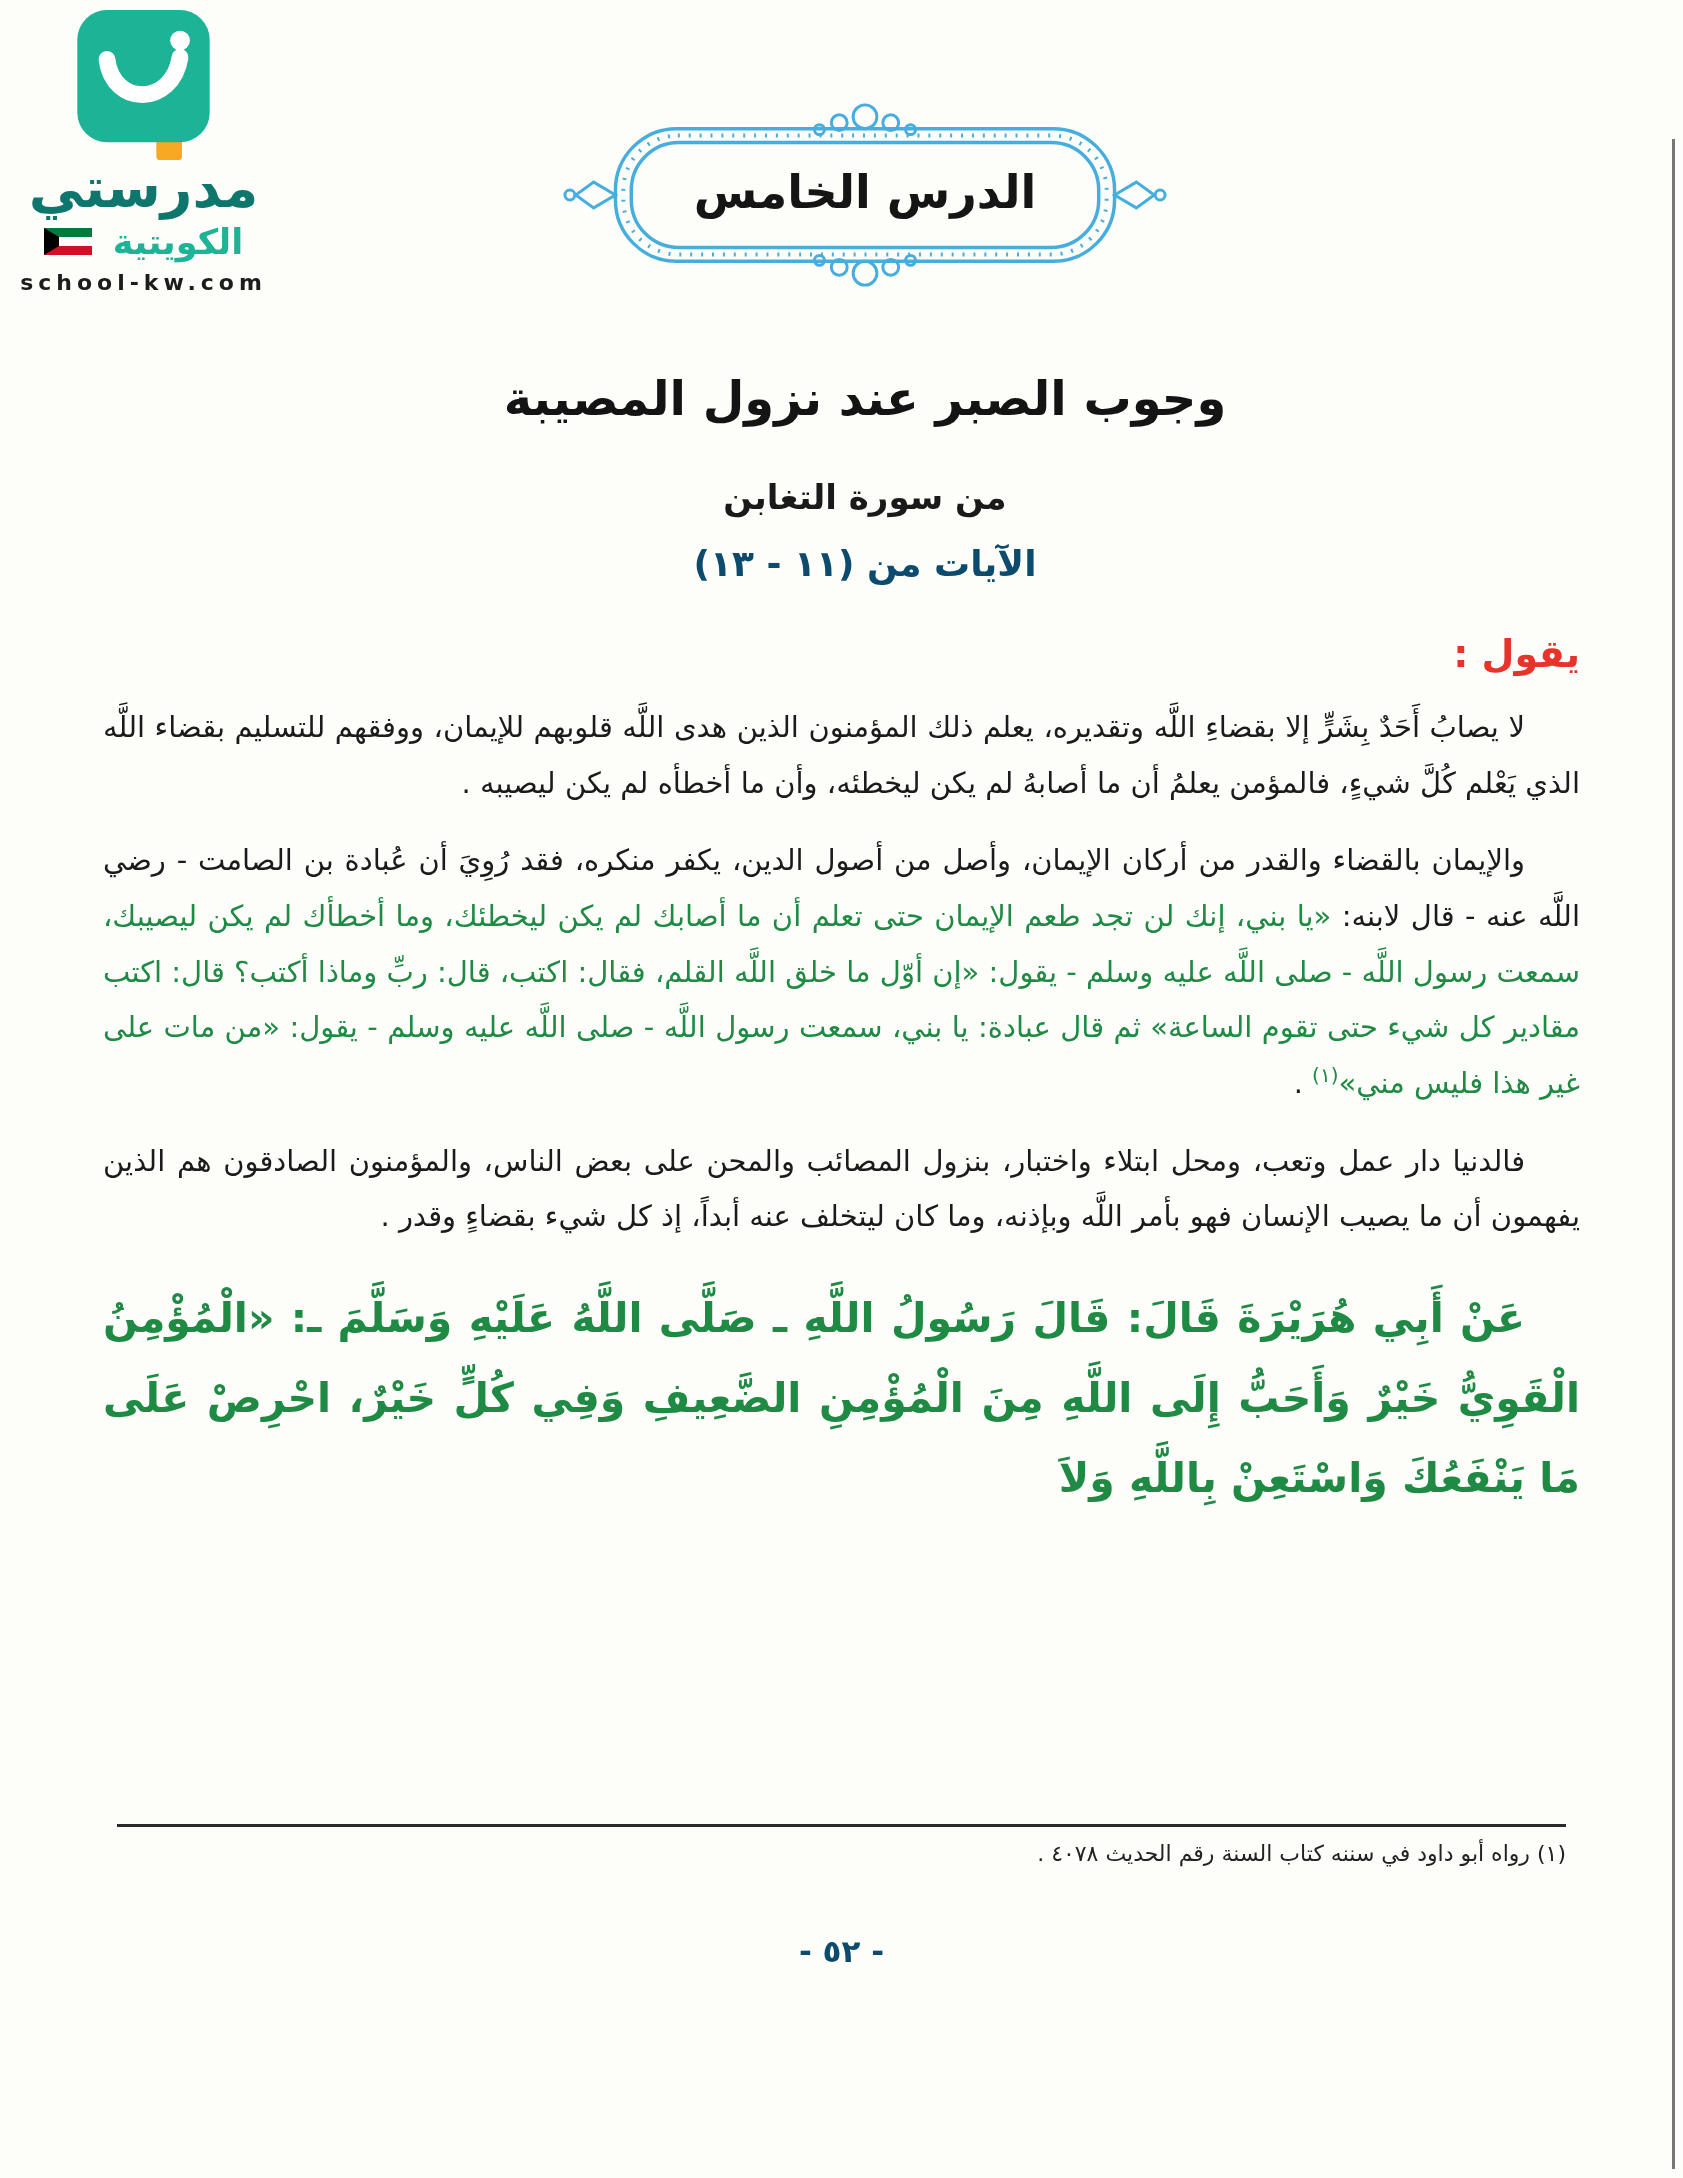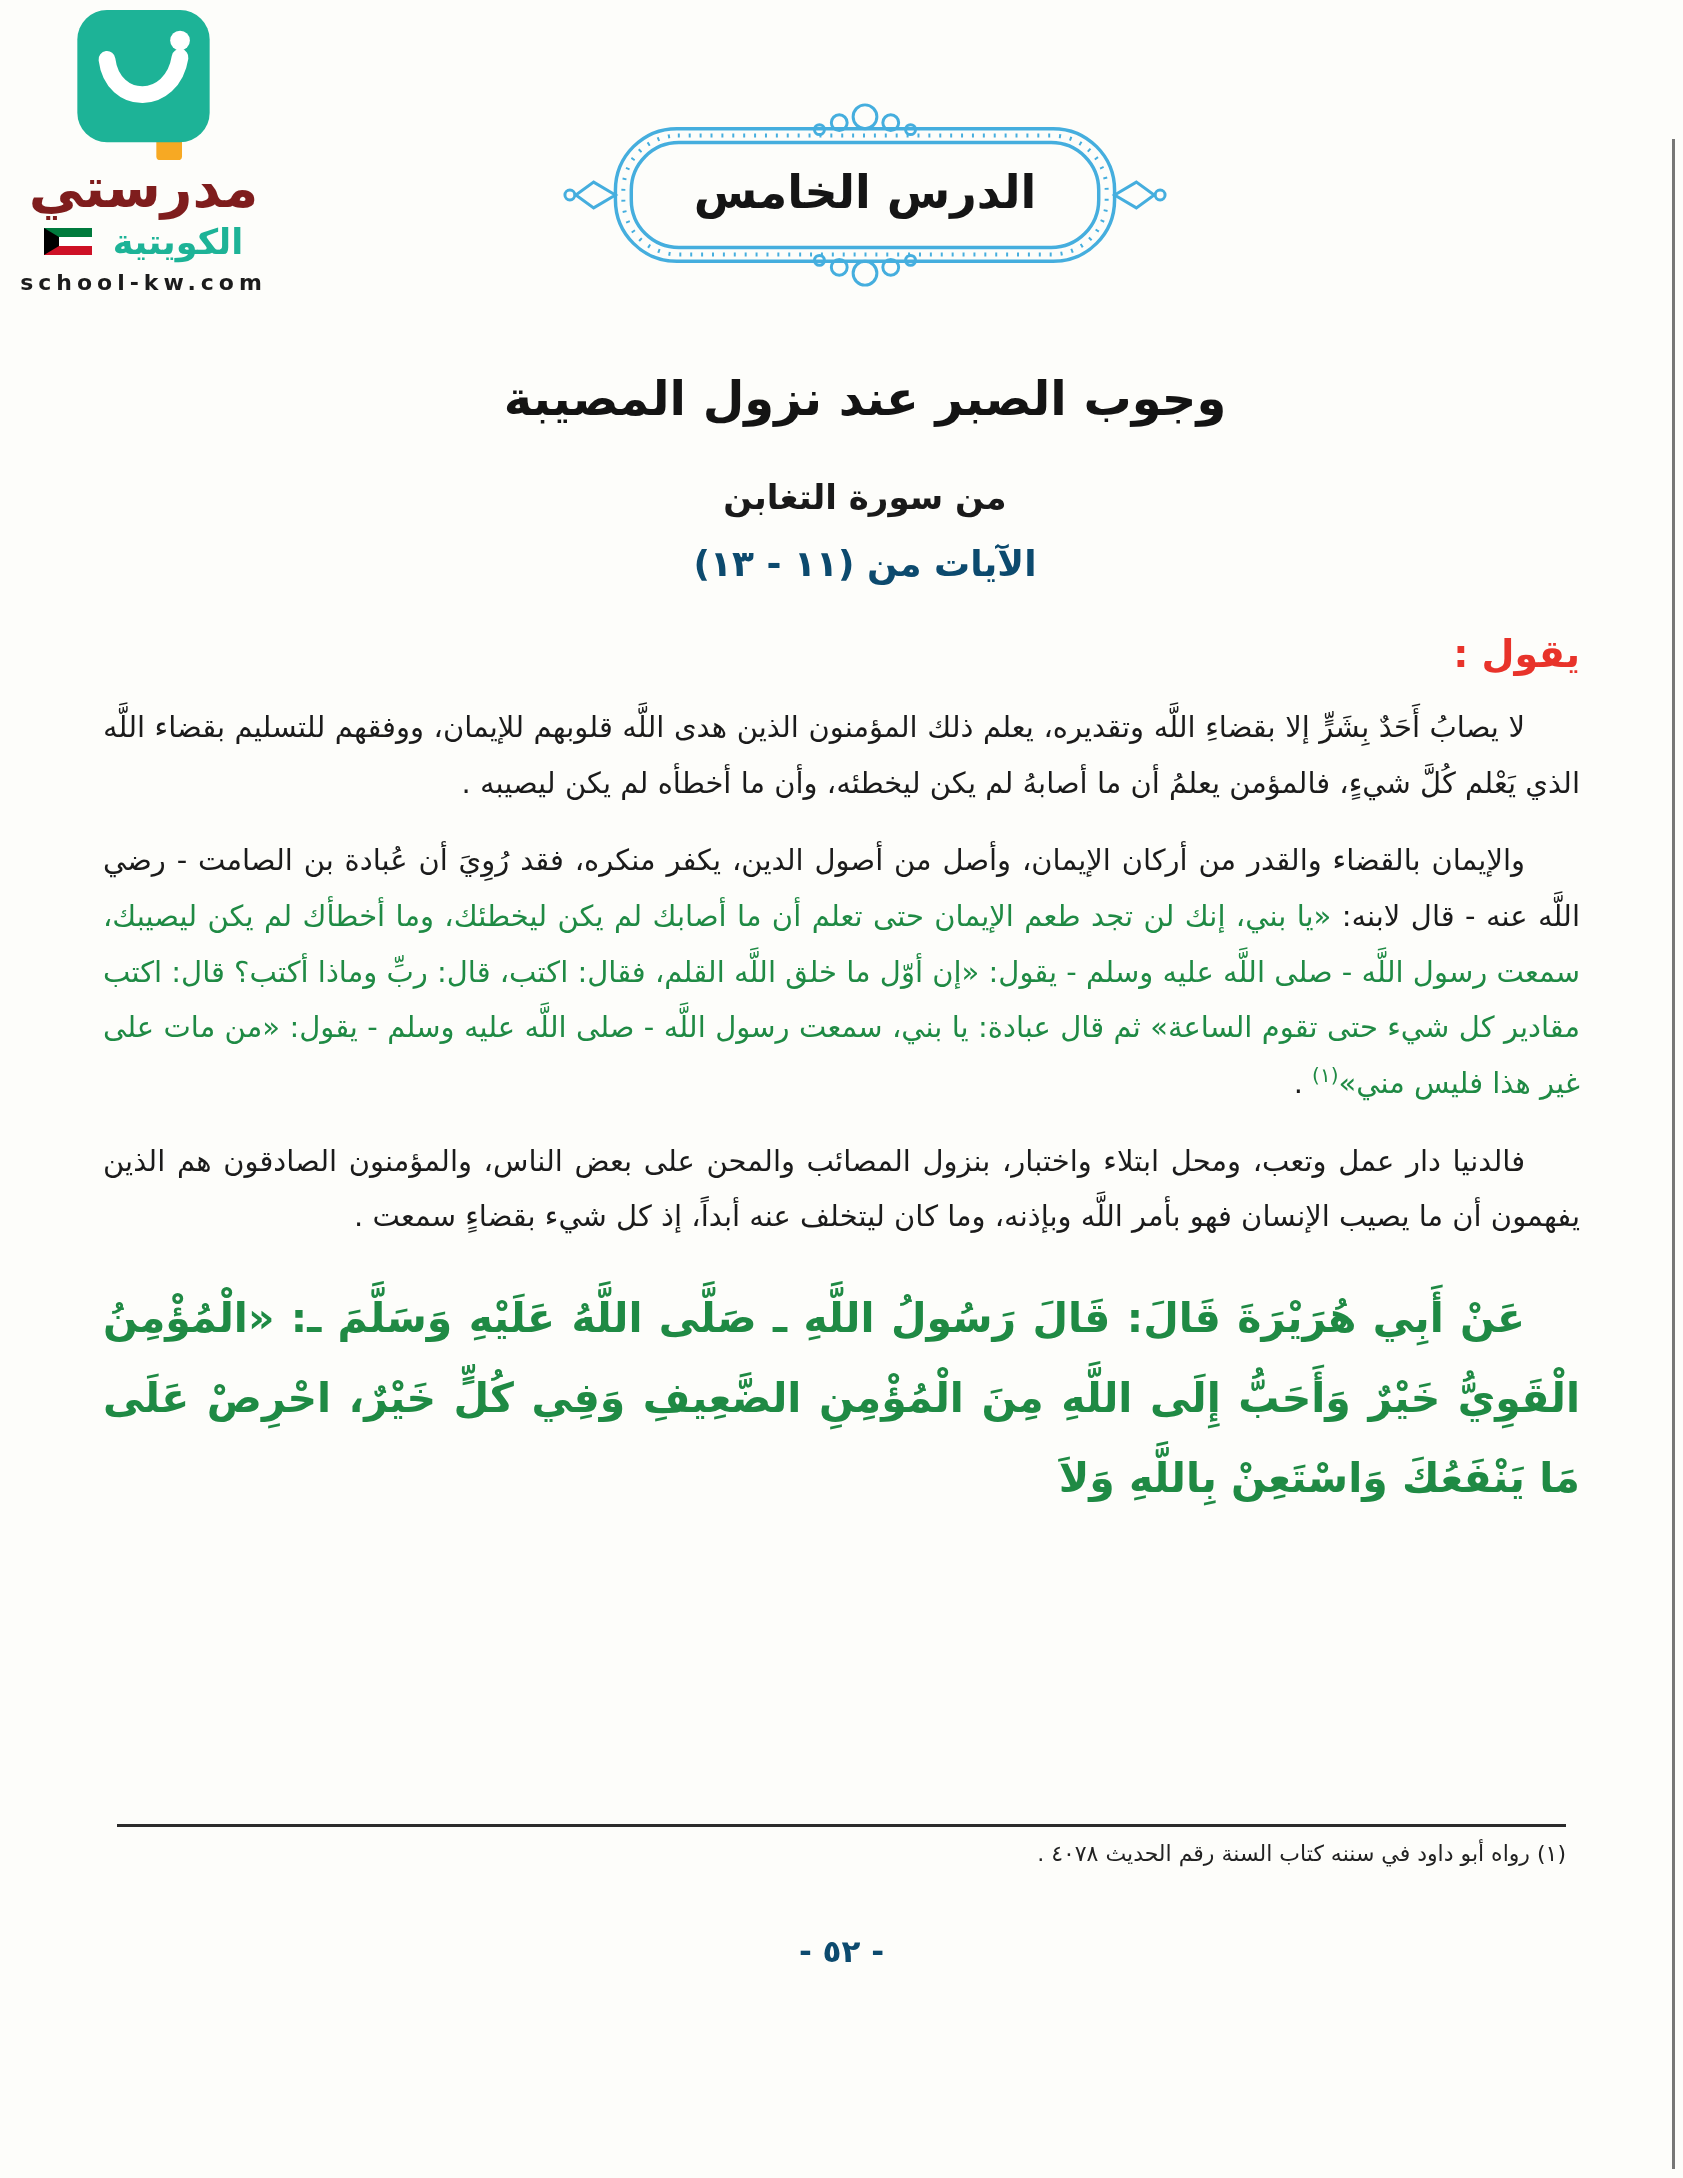--- a/index.html
+++ b/index.html
@@ -19,21 +19,21 @@
     background:#4a4a4a; opacity:.75;
   }
 
   
   .logo-block {
     position:absolute; top:8px; left:15px; width:257px;
     text-align:center;
   }
   .logo-icon { width:149px; height:158px; margin:0 auto; }
   .brand-name {
-    color:#7f1d1d; font-size:55px; font-weight:bold; line-height:1.05;
+    color:#0f766e; font-size:55px; font-weight:bold; line-height:1.05;
     margin-top:-6px;
   }
   .brand-sub-row {
     display:flex; align-items:center; justify-content:center; gap:21px;
     margin-top:4px;
   }
   .brand-sub { color:#1db397; font-size:35px; font-weight:bold; }
   .flag { display:inline-block; line-height:0; }
   .website {
     margin-top:8px; color:#1c1c1c; font-size:22px; font-weight:bold;
@@ -147,21 +147,21 @@
     <div class="ayat" dir="rtl">الآيات من (١١ - ١٣)</div>
   </div>
 
   <div class="content" dir="rtl">
     <h2 class="intro-heading">يقول :</h2>
 
     <p class="para">لا يصابُ أَحَدٌ بِشَرٍّ إلا بقضاءِ اللَّه وتقديره، يعلم ذلك المؤمنون الذين هدى اللَّه قلوبهم للإيمان، ووفقهم للتسليم بقضاء اللَّه الذي يَعْلم كُلَّ شيءٍ، فالمؤمن يعلمُ أن ما أصابهُ لم يكن ليخطئه، وأن ما أخطأه لم يكن ليصيبه .</p>
 
     <p class="para"><span>والإيمان بالقضاء والقدر من أركان الإيمان، وأصل من أصول الدين، يكفر منكره، فقد رُوِيَ أن عُبادة بن الصامت - رضي اللَّه عنه - قال لابنه: </span><span class="green">«يا بني، إنك لن تجد طعم الإيمان حتى تعلم أن ما أصابك لم يكن ليخطئك، وما أخطأك لم يكن ليصيبك، سمعت رسول اللَّه - صلى اللَّه عليه وسلم - يقول: «إن أوّل ما خلق اللَّه القلم، فقال: اكتب، قال: ربِّ وماذا أكتب؟ قال: اكتب مقادير كل شيء حتى تقوم الساعة» ثم قال عبادة: يا بني، سمعت رسول اللَّه - صلى اللَّه عليه وسلم - يقول: «من مات على غير هذا فليس مني»</span><sup class="fn-marker">(١)</sup><span> .</span></p>
 
-    <p class="para">فالدنيا دار عمل وتعب، ومحل ابتلاء واختبار، بنزول المصائب والمحن على بعض الناس، والمؤمنون الصادقون هم الذين يفهمون أن ما يصيب الإنسان فهو بأمر اللَّه وبإذنه، وما كان ليتخلف عنه أبداً، إذ كل شيء بقضاءٍ سمعت .</p>
+    <p class="para">فالدنيا دار عمل وتعب، ومحل ابتلاء واختبار، بنزول المصائب والمحن على بعض الناس، والمؤمنون الصادقون هم الذين يفهمون أن ما يصيب الإنسان فهو بأمر اللَّه وبإذنه، وما كان ليتخلف عنه أبداً، إذ كل شيء بقضاءٍ وقدر .</p>
 
     <p class="para hadith">عَنْ أَبِي هُرَيْرَةَ قَالَ: قَالَ رَسُولُ اللَّهِ ـ صَلَّى اللَّهُ عَلَيْهِ وَسَلَّمَ ـ: «الْمُؤْمِنُ الْقَوِيُّ خَيْرٌ وَأَحَبُّ إِلَى اللَّهِ مِنَ الْمُؤْمِنِ الضَّعِيفِ وَفِي كُلٍّ خَيْرٌ، احْرِصْ عَلَى مَا يَنْفَعُكَ وَاسْتَعِنْ بِاللَّهِ وَلاَ</p>
   </div>
 
   <div class="footnote-area">
     <div class="footnote-rule"></div>
     <div class="footnote-text">(١)  رواه أبو داود في سننه كتاب السنة رقم الحديث ٤٠٧٨ .</div>
   </div>
 
   <div class="page-number" dir="rtl">- ٥٢ -</div>

